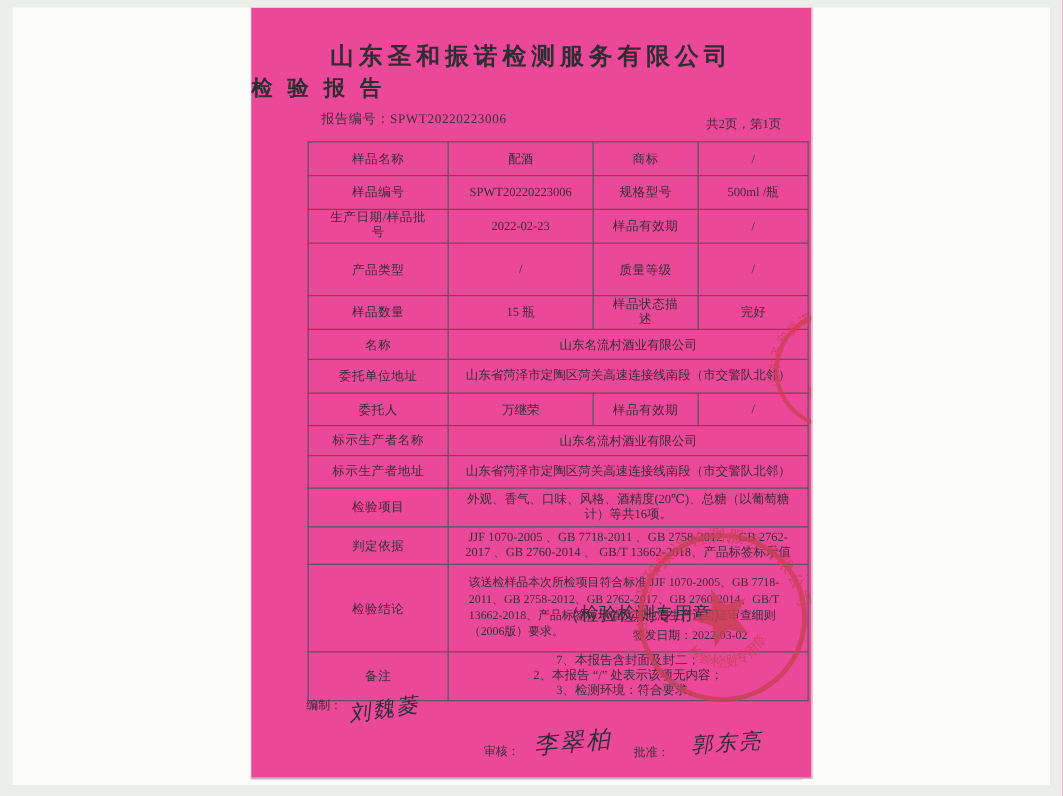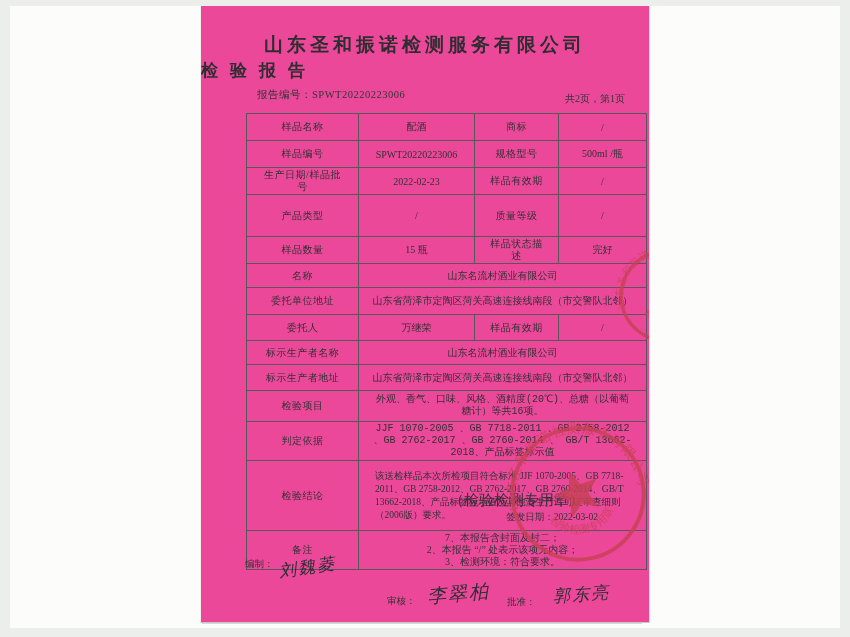--- a/index.html
+++ b/index.html
@@ -15,21 +15,21 @@
          font-size:19px;font-weight:bold;letter-spacing:4px;color:#2e2e32;}
   .subtitle{position:absolute;left:0;top:53px;width:448px;text-align:left;
          font-size:17px;font-weight:bold;letter-spacing:12px;color:#2e2e32;}
   .report-no{position:absolute;left:56px;top:82px;font-size:10.5px;letter-spacing:0.5px;}
   .pagination{position:absolute;right:24px;top:86px;font-size:10px;}
 
   table.report{position:absolute;left:45px;top:107px;width:400px;border-collapse:collapse;table-layout:fixed;}
   table.report td{border:1px solid #57575b;font-size:10px;text-align:center;vertical-align:middle;
                   padding:1px 13px;color:#323236;overflow:hidden;}
   td.lbl{letter-spacing:0.5px;}
-  td.left{text-align:left;padding-left:6px;font-family:Liberation Mono, monospace;}
+  td.left{text-align:left;padding-left:6px;}
   .small{font-size:9.5px;line-height:12px;margin-top:32px;}
   tr.r1{height:27px} tr.r2{height:27px} tr.r3{height:25px} tr.r4{height:42px} tr.r5{height:24px}
   tr.r6{height:24px} tr.r7{height:27px} tr.r8{height:26px} tr.r9{height:24px} tr.r10{height:26px}
   tr.r11{height:29px} tr.r12{height:31px} tr.r13{height:30px} tr.r14{height:70px} tr.r15{height:36px}
   td.conclusion{position:relative;vertical-align:top;}
   .conc-text{font-size:9.5px;line-height:13px;text-align:left;padding:2px 3px;}
   .stamp-note{position:absolute;right:62px;bottom:20px;font-size:15px;}
   .sign-date{position:absolute;right:48px;bottom:6px;font-size:9.5px;}
   .remarks{text-align:left;font-size:9.5px;line-height:12px;padding-left:4px;}
 

